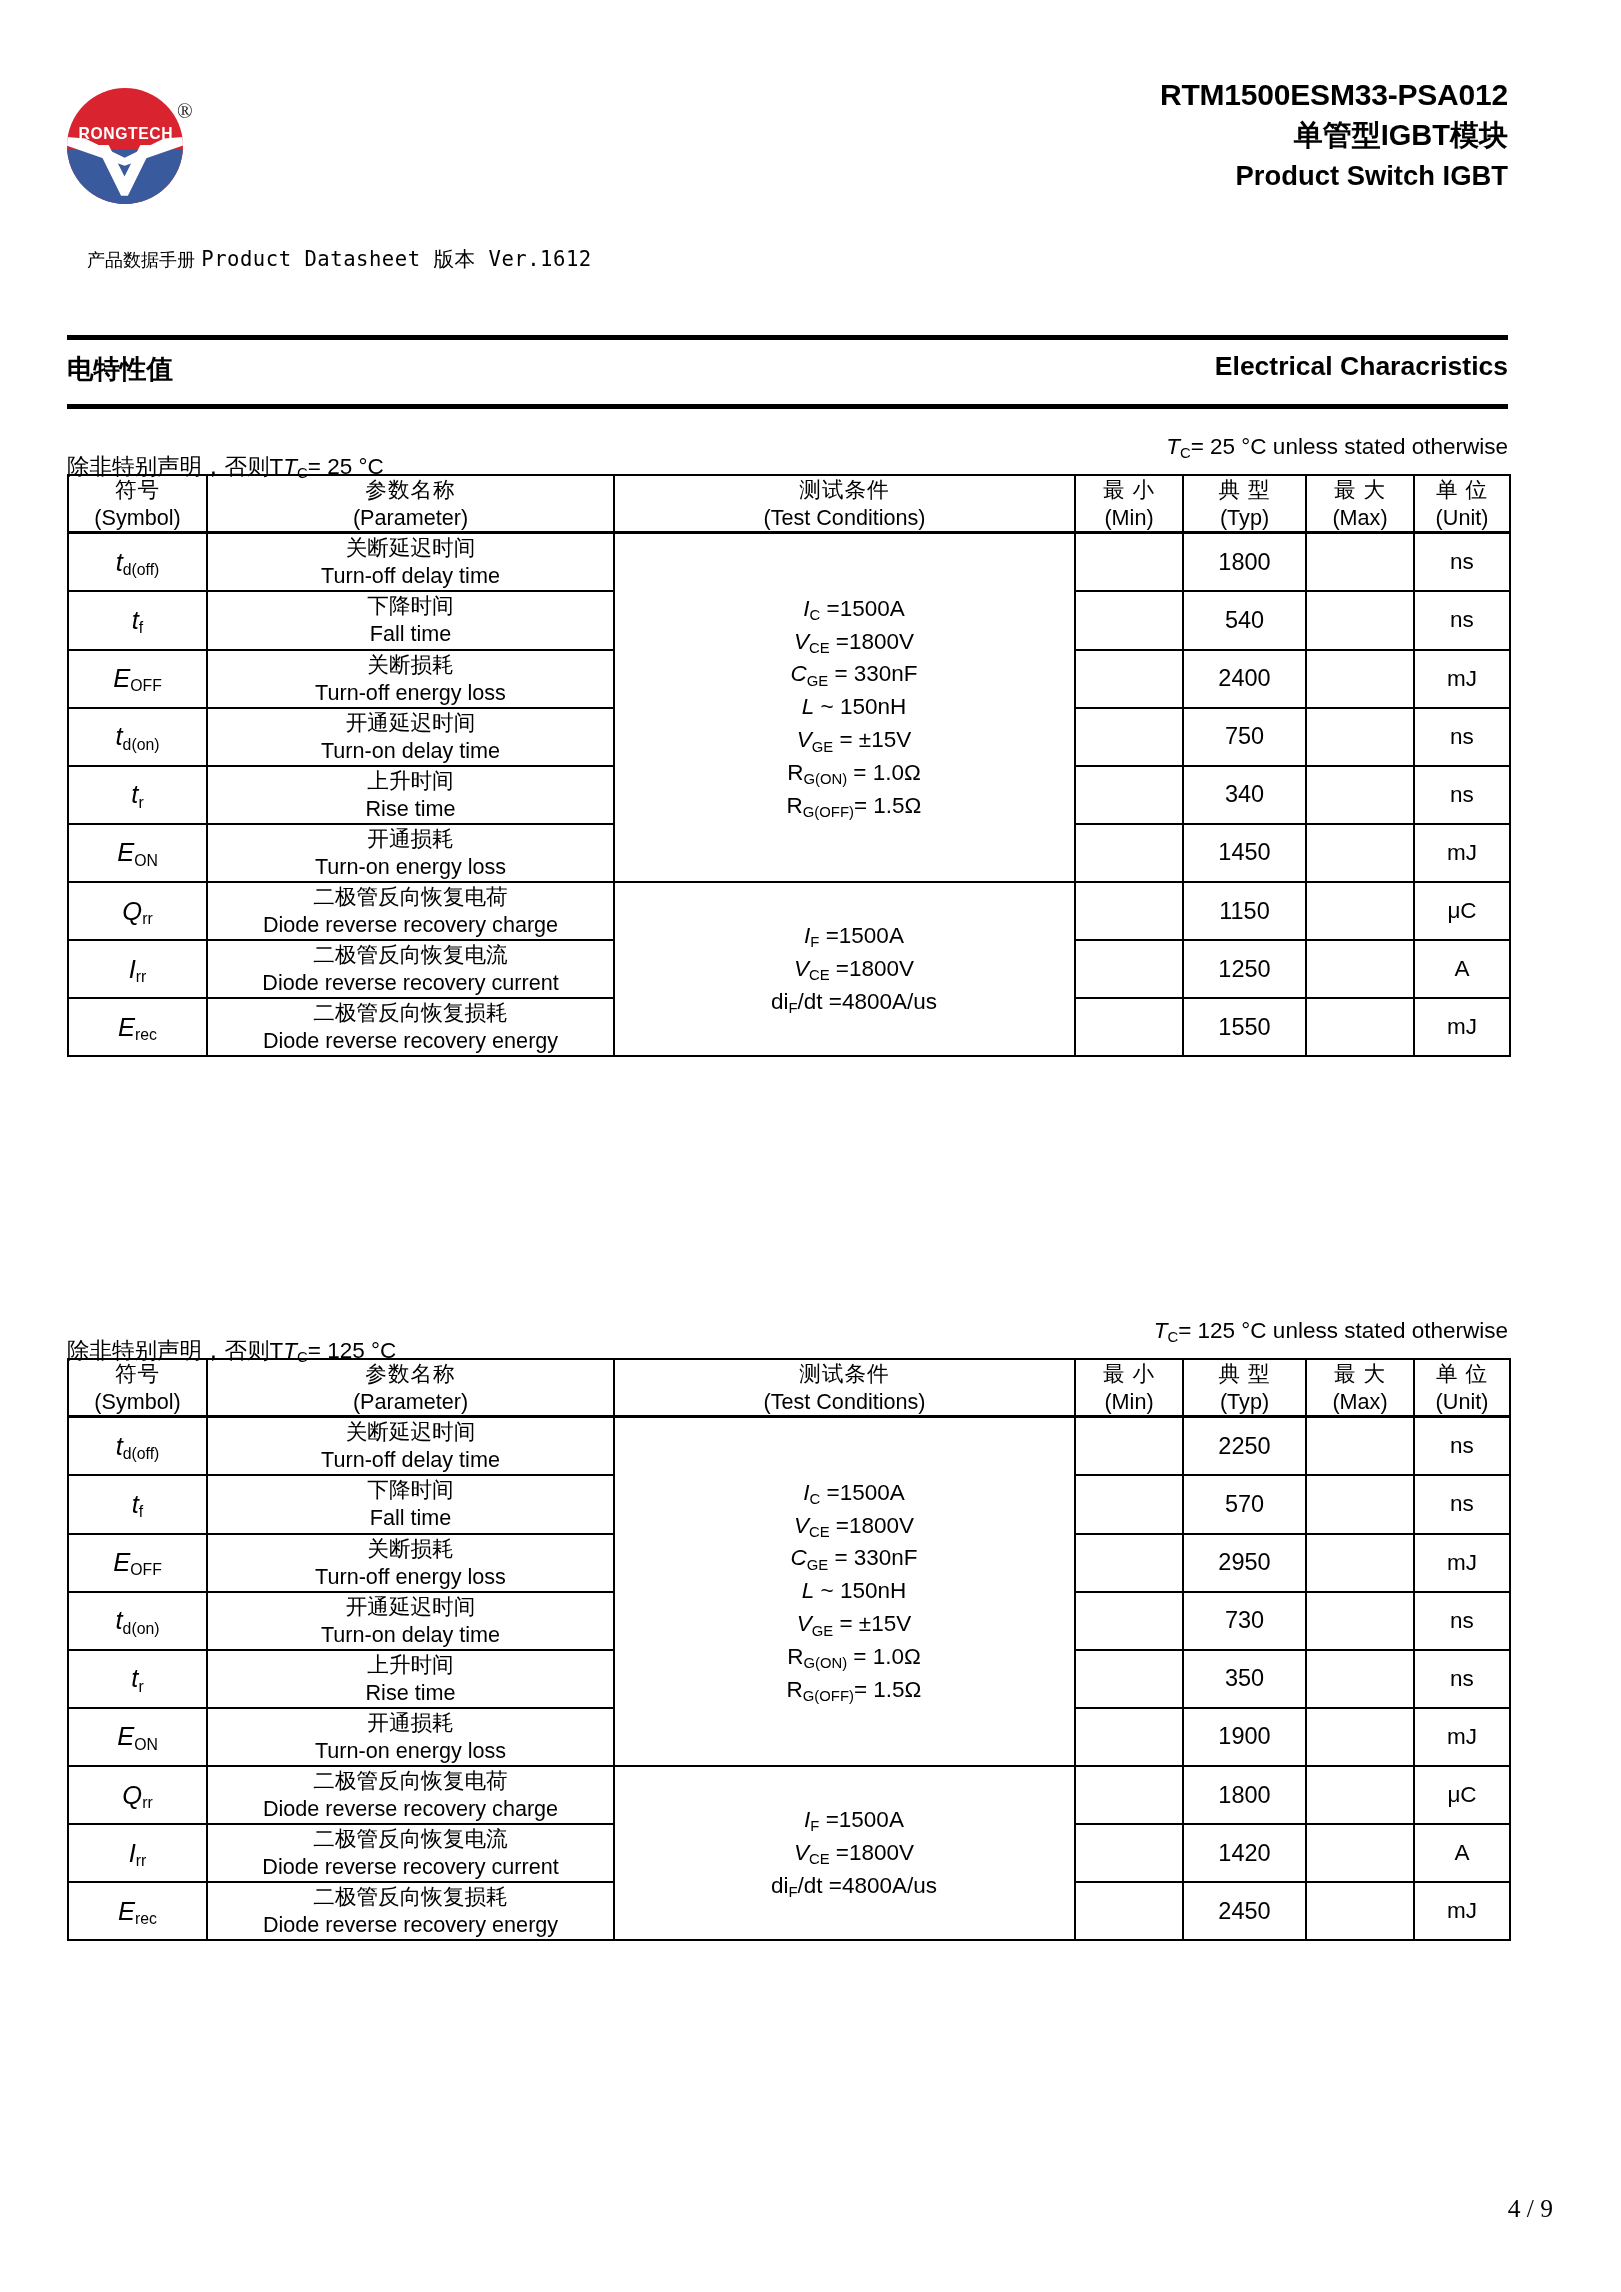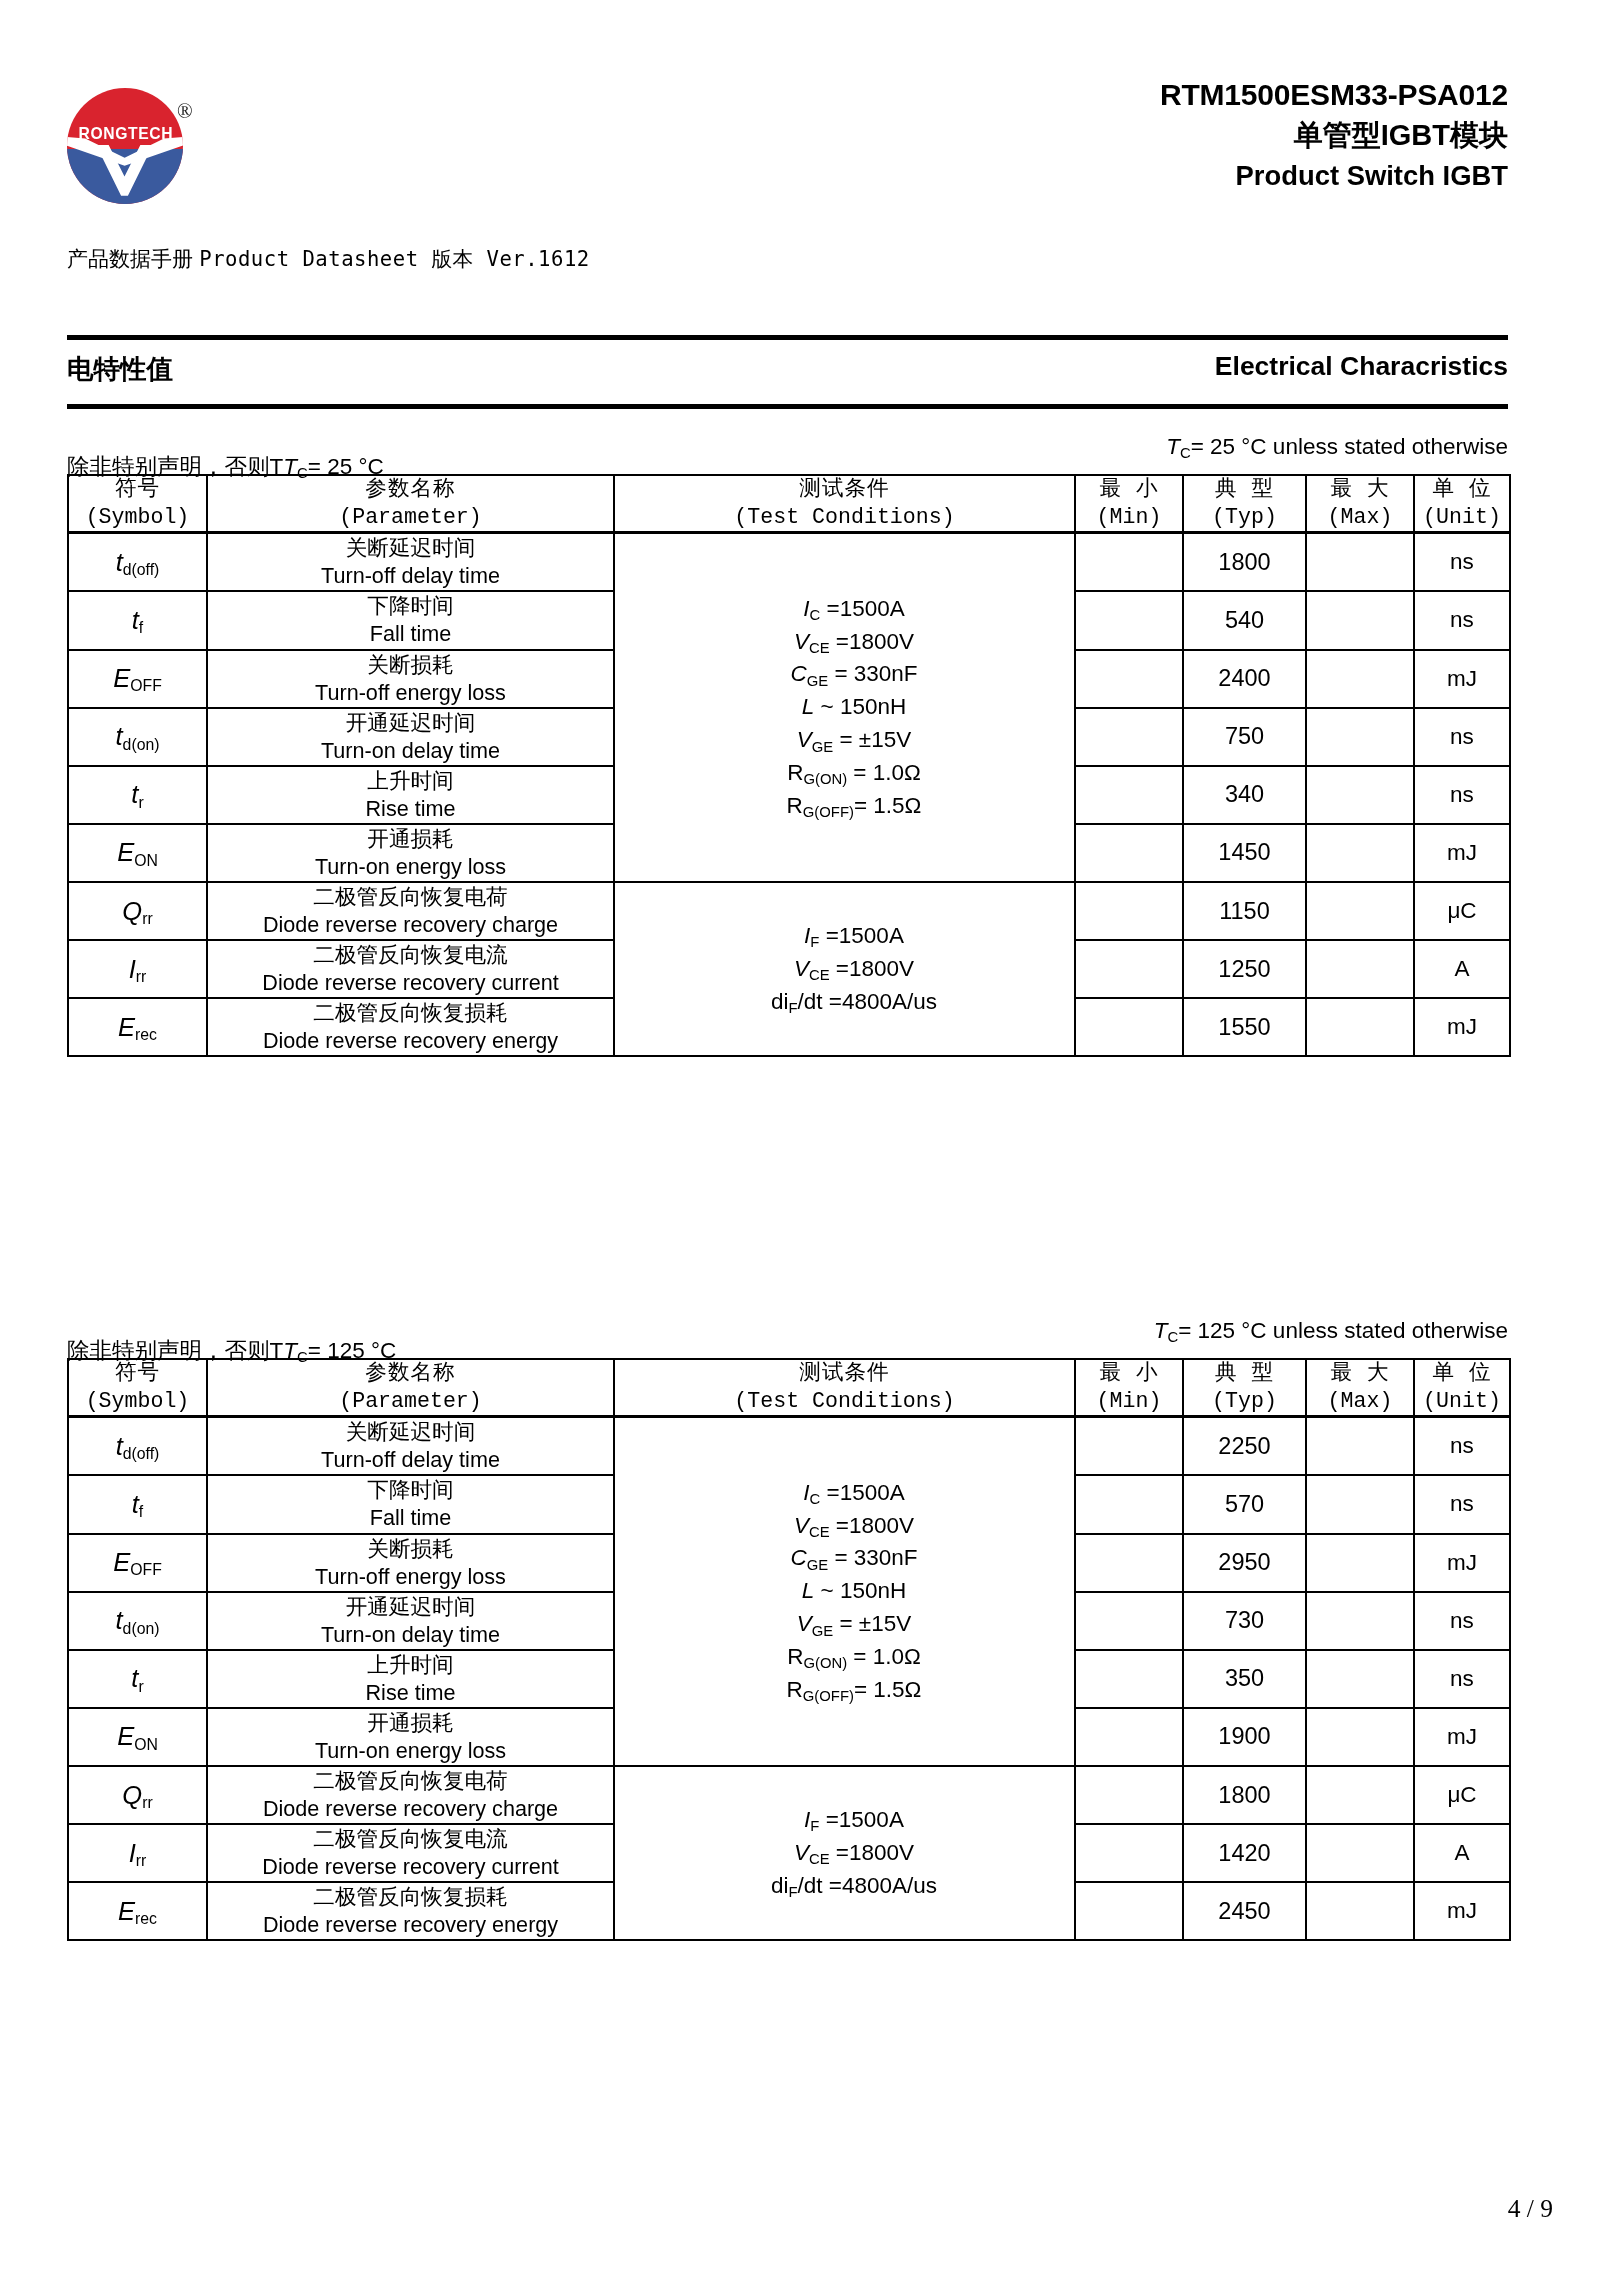--- a/index.html
+++ b/index.html
@@ -120,21 +120,21 @@
     line-height: 1.45;
   }
 
   .datasheet-line {
     position: absolute;
     left: 0;
     top: 169px;
     font-size: 22.5px;
     white-space: nowrap;
   }
-  .ds-cn { font-family: Liberation Serif, serif; font-size: 21px; }
+  .ds-cn { font-family: Liberation Serif, serif; font-size: 18px; margin-left: 20px; }
   .ds-mono { font-family: "DejaVu Sans Mono", monospace; font-size: 20.6px; letter-spacing: 0.5px; }
 
   .rule {
     position: absolute;
     left: 67px;
     width: 1441px;
     height: 4.9px;
     background: #000000;
   }
   .rule-top { top: 335px; }
@@ -197,21 +197,21 @@
   .col-sym  { width: 139px; }
   .col-par  { width: 407px; }
   .col-test { width: 461px; }
   .col-min  { width: 108px; }
   .col-typ  { width: 123px; }
   .col-max  { width: 108px; }
   .col-unit { width: 96px; }
 
   .hd-cn { font-size: 21.6px; line-height: 1.28; letter-spacing: 1px; }
   .hd-en { font-size: 21.6px; line-height: 1.28; }
-  .hd-pad { padding: 9.8px 2px 11.8px 2px; font-family: Liberation Mono, monospace; }
+  .hd-pad { padding: 9.8px 2px 11.8px 2px; }
 
   .sym-cell { height: 55px; font-size: 24.5px; }
   .sym { font-style: italic; font-size: 25.5px; }
   .sym sub {
     font-style: normal;
     font-size: 0.62em;
     vertical-align: baseline;
     position: relative;
     bottom: -0.28em;
     letter-spacing: 0;

